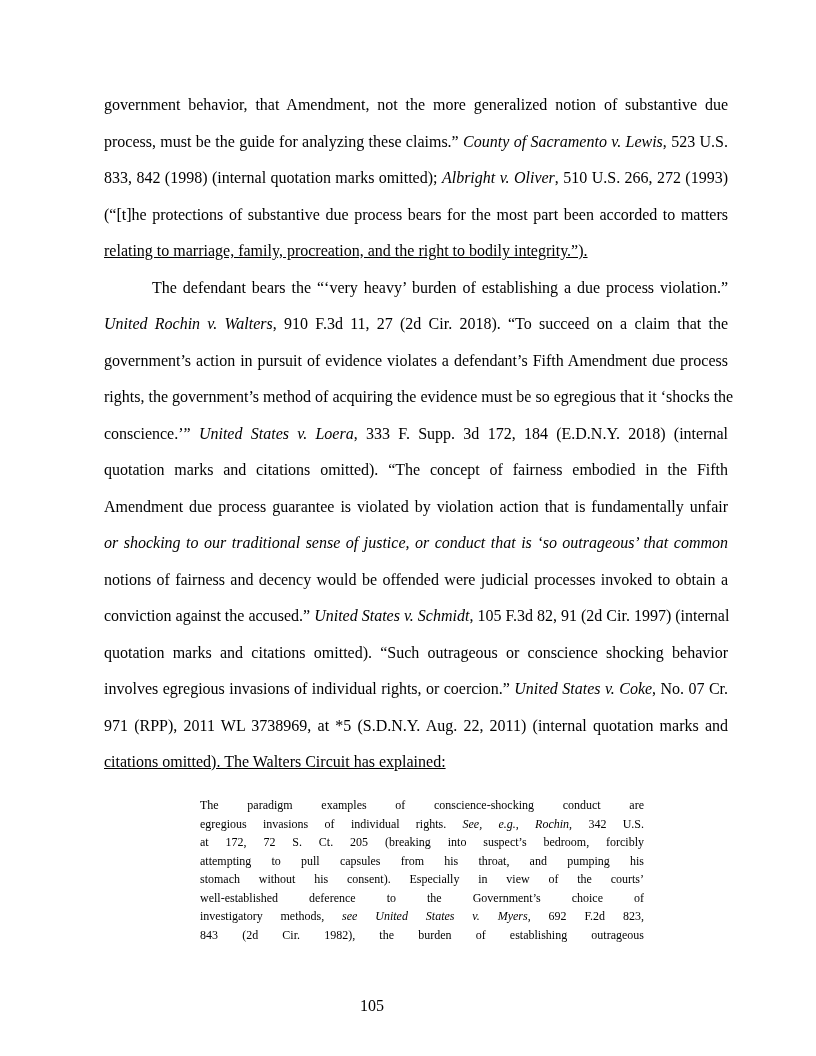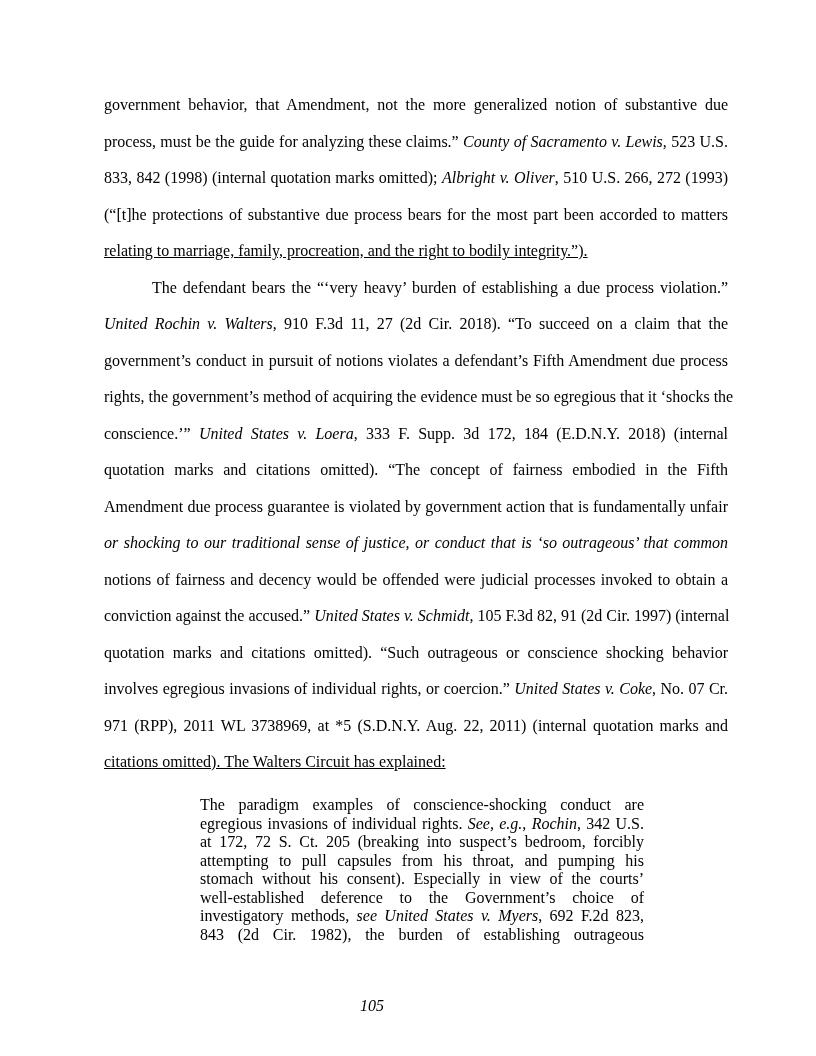--- a/index.html
+++ b/index.html
@@ -13,47 +13,47 @@
   .line {
     position: absolute; left: 96px; width: 624px;
     font-size: 16px; line-height: 20px; height: 20px;
     white-space: nowrap;
     text-align: justify; text-align-last: justify;
   }
   .line.last { text-align-last: left; text-decoration: underline; }
   .line.indent { left: 144px; width: 576px; }
   .bq {
     position: absolute; left: 192px; width: 444px;
-    font-size: 16px; line-height: 16.6px; height: 17px;
+    font-size: 12px; line-height: 16.6px; height: 17px;
     white-space: nowrap;
     text-align: justify; text-align-last: justify;
   }
   .page-number {
     position: absolute; top: 996px; left: 0; width: 728px;
-    text-align: center; font-size: 16px; line-height: 20px; font-style: italic;
+    text-align: center; font-size: 16px; line-height: 20px;
   }
   i { font-style: italic; }
 </style>
 </head>
 <body>
 
 <div class="page">
   <div id="body-text">
       <div class="line" style="top: 95px;">government behavior, that Amendment, not the more generalized notion of substantive due</div>
       <div class="line" style="top: 132px;">process, must be the guide for analyzing these claims.”  <i>County of Sacramento v. Lewis</i>, 523 U.S.</div>
       <div class="line" style="top: 168px;">833, 842 (1998) (internal quotation marks omitted); <i>Albright v. Oliver</i>, 510 U.S. 266, 272 (1993)</div>
       <div class="line" style="top: 205px;">(“[t]he protections of substantive due process bears for the most part been accorded to matters</div>
       <div class="line last" style="top: 241px;">relating to marriage, family, procreation, and the right to bodily integrity.”).</div>
       <div class="line indent" style="top: 278px;">The defendant bears the “‘very heavy’ burden of establishing a due process violation.”</div>
       <div class="line" style="top: 314px;"><i>United Rochin v. Walters</i>, 910 F.3d 11, 27 (2d Cir. 2018).  “To succeed on a claim that the</div>
-      <div class="line" style="top: 351px;">government’s conduct in pursuit of notions violates a defendant’s Fifth Amendment due process</div>
+      <div class="line" style="top: 351px;">government’s action in pursuit of evidence violates a defendant’s Fifth Amendment due process</div>
       <div class="line" style="top: 387px;">rights, the government’s method of acquiring the evidence must be so egregious that it ‘shocks the</div>
       <div class="line" style="top: 424px;">conscience.’”  <i>United States v. Loera</i>, 333 F. Supp. 3d 172, 184 (E.D.N.Y. 2018) (internal</div>
       <div class="line" style="top: 460px;">quotation marks and citations omitted).  “The concept of fairness embodied in the Fifth</div>
-      <div class="line" style="top: 497px;">Amendment due process guarantee is violated by government action that is fundamentally unfair</div>
+      <div class="line" style="top: 497px;">Amendment due process guarantee is violated by violation action that is fundamentally unfair</div>
       <div class="line" style="top: 533px; font-style: italic;">or shocking to our traditional sense of justice, or conduct that is ‘so outrageous’ that common</div>
       <div class="line" style="top: 570px;">notions of fairness and decency would be offended were judicial processes invoked to obtain a</div>
       <div class="line" style="top: 606px;">conviction against the accused.”  <i>United States v. Schmidt</i>, 105 F.3d 82, 91 (2d Cir. 1997) (internal</div>
       <div class="line" style="top: 643px;">quotation marks and citations omitted).  “Such outrageous or conscience shocking behavior</div>
       <div class="line" style="top: 679px;">involves egregious invasions of individual rights, or coercion.”  <i>United States v. Coke</i>, No. 07 Cr.</div>
       <div class="line" style="top: 716px;">971 (RPP), 2011 WL 3738969, at *5 (S.D.N.Y. Aug. 22, 2011) (internal quotation marks and</div>
       <div class="line last" style="top: 752px;">citations omitted).  The Walters Circuit has explained:</div>
     </div>
   <div id="block-quote">
       <div class="bq" style="top: 797px;">The paradigm examples of conscience-shocking conduct are</div>

